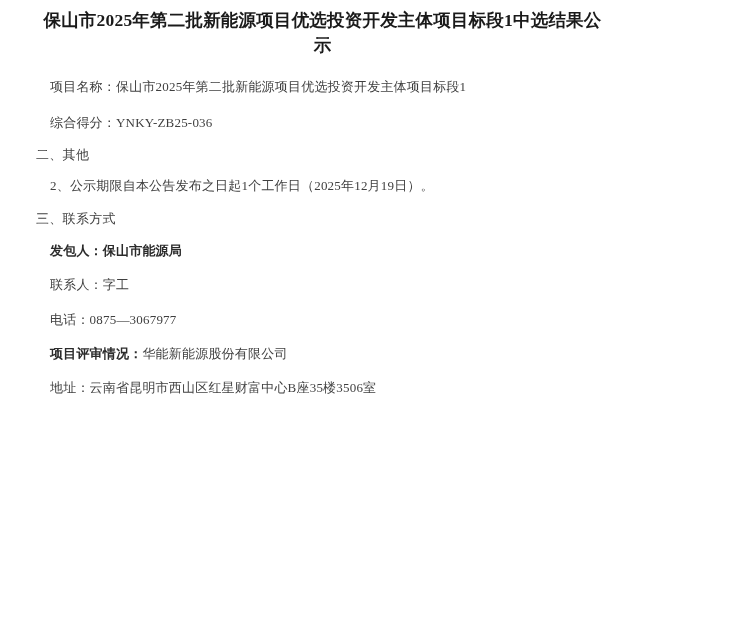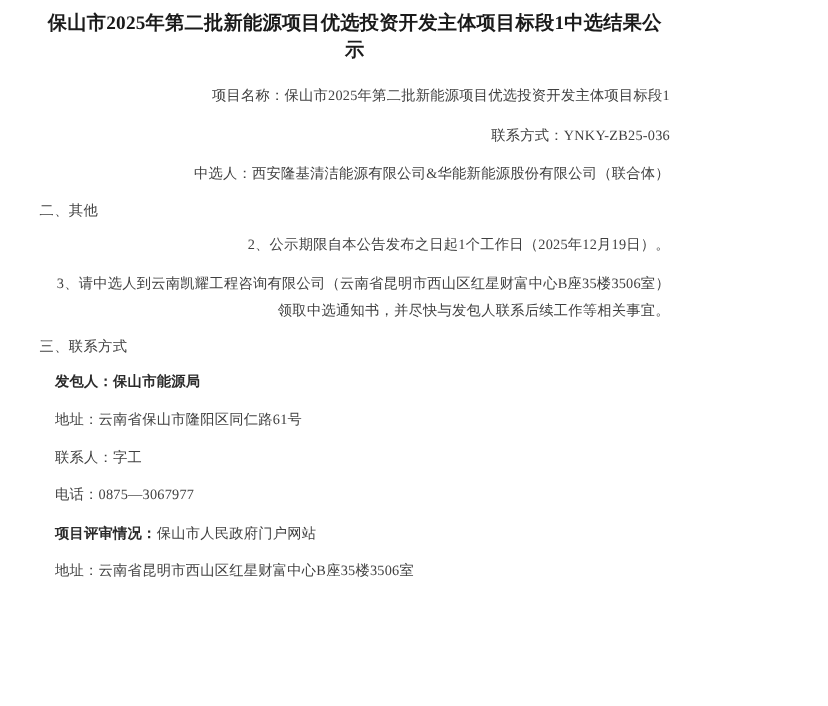--- a/index.html
+++ b/index.html
@@ -38,21 +38,20 @@
   }
   .para {
     font-size: 13px;
     line-height: 1.9;
     color: #3f3f3f;
     margin: 0 0 11px 0;
     letter-spacing: 0.2px;
   }
   .para.indent {
     padding-left: 14px;
-    text-align: right;
   }
   .contact-line {
     font-size: 13px;
     line-height: 1.95;
     color: #3f3f3f;
     margin: 0 0 9px 0;
     padding-left: 14px;
     letter-spacing: 0.2px;
   }
   .contact-line .lbl {
@@ -70,52 +69,45 @@
 <div class="page">
 
   <div class="doc-title">保山市2025年第二批新能源项目优选投资开发主体项目标段1中选结果公示</div>
 
 
   <div class="para indent">
     <span>项目名称：</span><span>保山市2025年第二批新能源项目优选投资开发主体项目标段1</span>
   </div>
 
   <div class="para indent">
-    <span>联系方式：</span><span>YNKY-ZB25-036</span>
+    <span>综合得分：</span><span>YNKY-ZB25-036</span>
   </div>
 
-  <div class="para indent">
-    <span>中选人：</span><span>西安隆基清洁能源有限公司&amp;华能新能源股份有限公司（联合体）</span>
-  </div>
 
 
   <div class="section-head blk">二、其他</div>
 
   <div class="para indent">2、公示期限自本公告发布之日起1个工作日（2025年12月19日）。</div>
-  <div class="para indent">3、请中选人到云南凯耀工程咨询有限公司（云南省昆明市西山区红星财富中心B座35楼3506室）领取中选通知书，并尽快与发包人联系后续工作等相关事宜。</div>
 
   <div class="section-head blk">三、联系方式</div>
 
   <div class="contact-line">
     <span class="lbl">发包人：</span><span class="lbl">保山市能源局</span>
   </div>
 
-  <div class="contact-line">
-    <span>地址：</span><span>云南省保山市隆阳区同仁路61号</span>
-  </div>
 
   <div class="contact-line">
     <span>联系人：</span><span>字工</span>
   </div>
 
   <div class="contact-line">
     <span>电话：</span><span>0875—3067977</span>
   </div>
 
   <div class="contact-line">
-    <span class="lbl">项目评审情况：</span><span>保山市人民政府门户网站</span>
+    <span class="lbl">项目评审情况：</span><span>华能新能源股份有限公司</span>
   </div>
 
   <div class="contact-line">
     <span>地址：</span><span>云南省昆明市西山区红星财富中心B座35楼3506室</span>
   </div>
 
 </div>
 
 </body></html>

